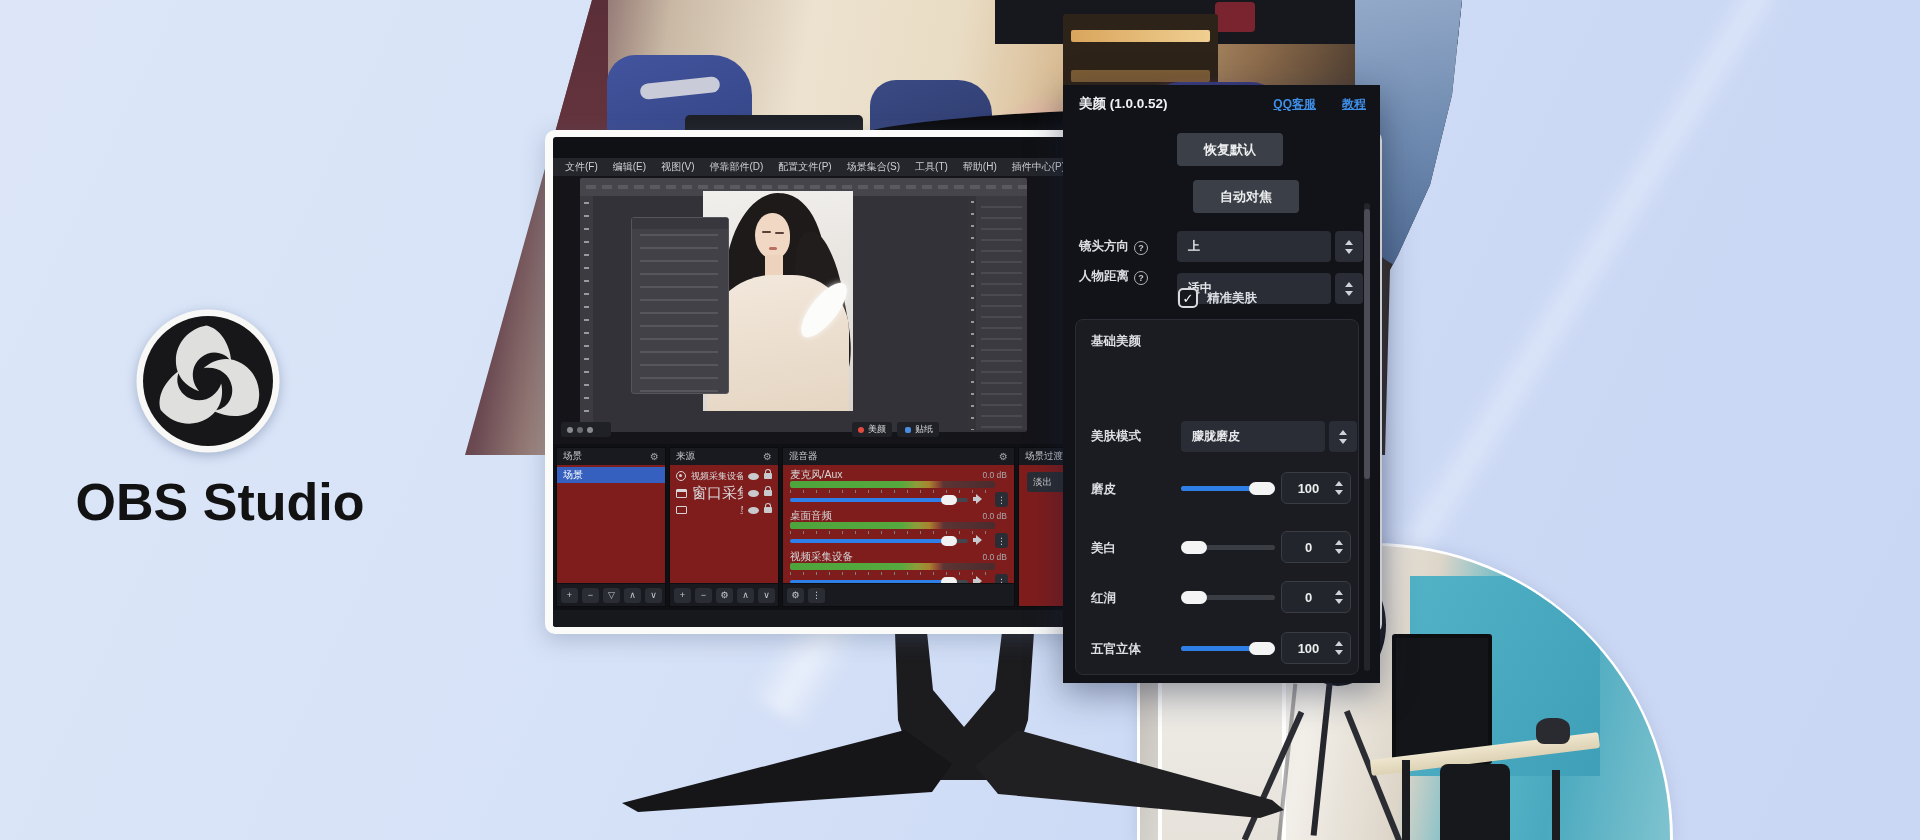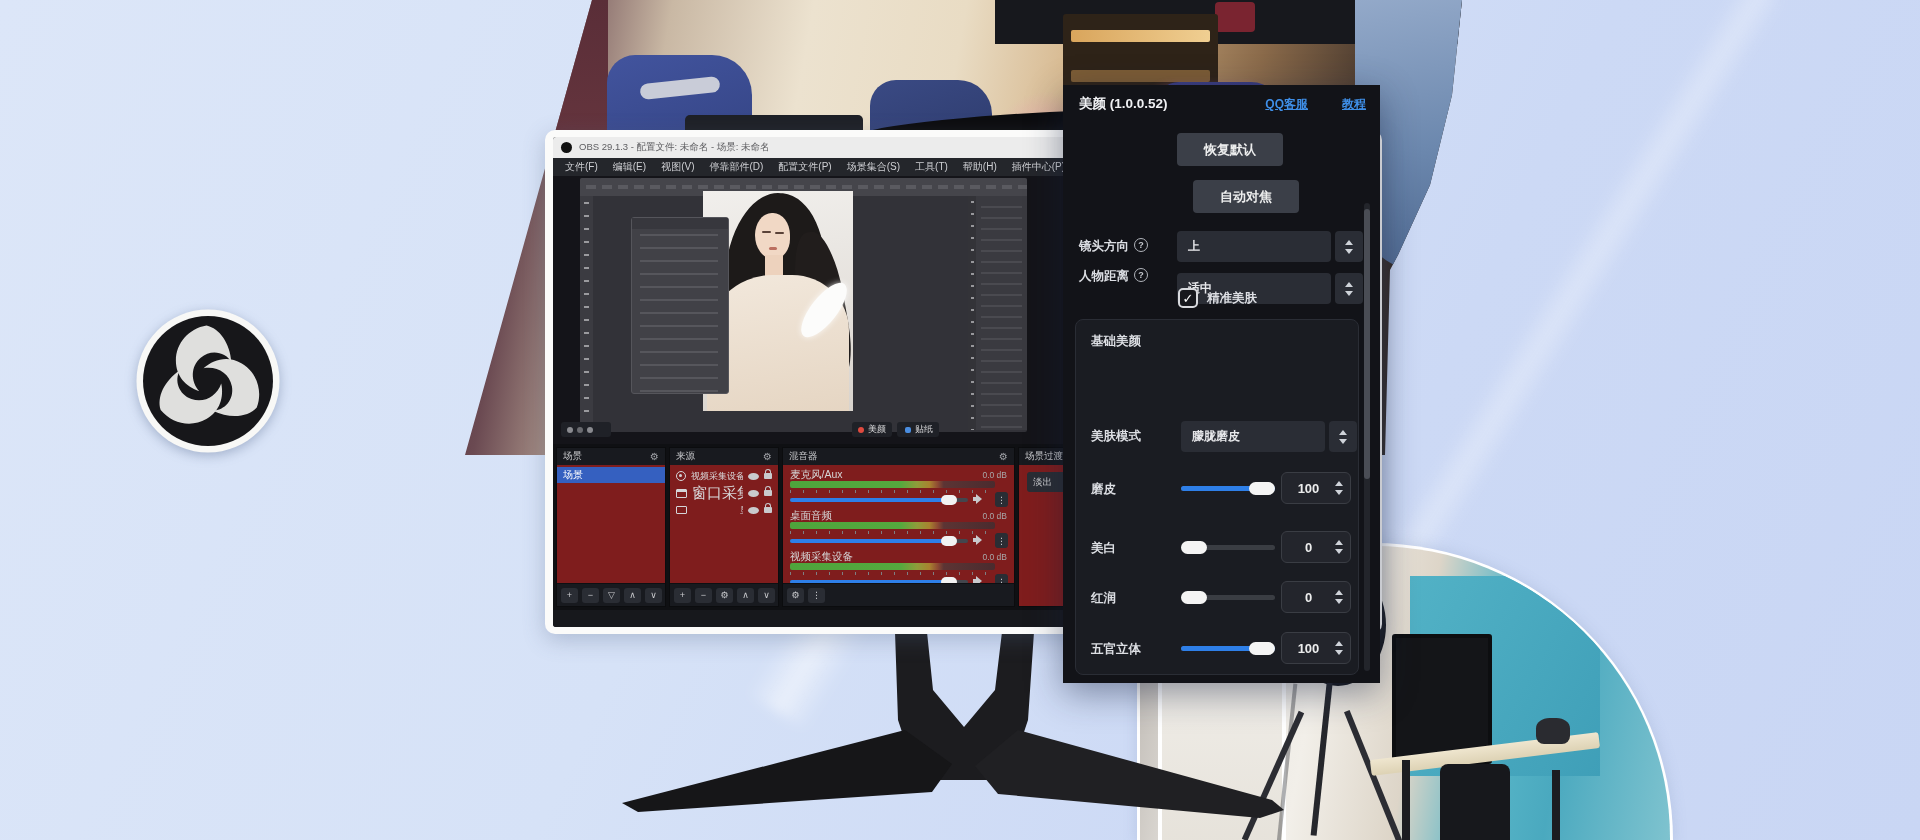--- a/index.html
+++ b/index.html
@@ -95,21 +95,21 @@
   
   #obs-logo{left:135px;top:308px;width:146px;height:146px;filter:drop-shadow(0 3px 6px rgba(60,80,120,.35));}
   #obs-word{left:40px;top:472px;width:360px;text-align:center;font-size:52px;font-weight:800;color:#121212;letter-spacing:0px;}
 
   
   #beauty{left:1063px;top:85px;width:317px;height:598px;background:#121318;z-index:50;
     box-shadow:0 10px 34px rgba(20,30,60,.45);}
   #beauty .ttl{position:absolute;left:16px;top:10px;font-size:13.5px;font-weight:700;color:#f0f1f4;}
   .blink{position:absolute;top:11px;font-size:12px;font-weight:700;color:#3f8fe8;text-decoration:underline;}
   .bbtn{position:absolute;left:114px;width:106px;height:33px;background:#3b3f48;border-radius:4px;color:#eceded;font-size:13px;font-weight:600;display:flex;align-items:center;justify-content:center;}
-  .blabel{position:absolute;left:16px;font-size:12.5px;font-weight:600;color:#dcdee3;display:flex;align-items:flex-start;gap:5px;}
+  .blabel{position:absolute;left:16px;font-size:12.5px;font-weight:600;color:#dcdee3;display:flex;align-items:flex-end;gap:5px;}
   .qm{width:14px;height:14px;border:1.5px solid #b0b3ba;border-radius:50%;color:#c6c9cf;font-size:9px;font-weight:700;display:inline-flex;align-items:center;justify-content:center;box-sizing:border-box;}
   .bsel{position:absolute;height:31px;background:#2a2d35;border-radius:4px;color:#e6e7ea;font-size:12px;font-weight:600;display:flex;align-items:center;padding-left:11px;box-sizing:border-box;}
   .bspin{position:absolute;width:28px;height:31px;background:#2a2d35;border-radius:4px;display:flex;flex-direction:column;align-items:center;justify-content:center;gap:4px;}
   .tri-u{width:0;height:0;border-left:4px solid transparent;border-right:4px solid transparent;border-bottom:5px solid #cfd3d9;}
   .tri-d{width:0;height:0;border-left:4px solid transparent;border-right:4px solid transparent;border-top:5px solid #cfd3d9;}
   #bgroup{position:absolute;left:12px;top:234px;width:284px;height:356px;background:#1a1c22;border:1px solid #2a2d35;border-radius:8px;box-sizing:border-box;}
   .cbx{position:absolute;left:115px;top:203px;width:20px;height:20px;border:2px solid #d8dade;border-radius:5px;background:#17181d;color:#fff;font-size:13px;font-weight:700;display:flex;align-items:center;justify-content:center;box-sizing:border-box;}
   .sl-track{position:absolute;width:94px;height:5px;border-radius:3px;background:#3a3d43;}
   .sl-fill{position:absolute;height:5px;border-radius:3px;background:#2e7fe8;left:0;}
   .sl-knob{position:absolute;top:-4px;width:26px;height:13px;border-radius:7px;background:#f4f4f4;}
@@ -163,34 +163,31 @@
     <svg viewBox="0 0 100 100" width="146" height="146">
       <circle cx="50" cy="50" r="49" fill="#f8f8f6"></circle>
       <circle cx="50" cy="50" r="44.5" fill="#17171a"></circle>
       <g fill="#dfdfdd">
         <path d="M49,12 C37,14 28,24 28,36 C28,47 35,54 44,57 C38,50 38,40 45,34 C52,28 62,30 66,37 C65,24 58,14 49,12 Z"></path>
         <path d="M49,12 C37,14 28,24 28,36 C28,47 35,54 44,57 C38,50 38,40 45,34 C52,28 62,30 66,37 C65,24 58,14 49,12 Z" transform="rotate(120 50 50)"></path>
         <path d="M49,12 C37,14 28,24 28,36 C28,47 35,54 44,57 C38,50 38,40 45,34 C52,28 62,30 66,37 C65,24 58,14 49,12 Z" transform="rotate(240 50 50)"></path>
       </g>
     </svg>
   </div>
+  <div id="obs-word" class="abs">OBS Studio</div>
 
   <svg id="stand" class="abs" viewBox="0 0 840 205">
     <path d="M335,0 L367,0 L373,58 L404,95 L435,58 L442,0 L474,0 L468,88 L448,148 L358,148 L338,88 Z" fill="#1c1c1f"></path>
     <path d="M345,98 L392,132 L372,160 L78,180 L62,171 Z" fill="#161618"></path>
     <path d="M458,98 L415,134 L438,162 L700,186 L724,178 L712,168 Z" fill="#202023"></path>
   </svg>
 
   <div id="monitor" class="abs">
     <div id="screen">
 
-      <div id="titlebar">
-        <span class="dot"></span>
-        <span class="ttl">OBS 29.1.3 - 配置文件: 未命名 - 场景: 未命名</span>
-      </div>
 
       <div id="menubar">
         <span>文件(F)</span>
         <span>编辑(E)</span>
         <span>视图(V)</span>
         <span>停靠部件(D)</span>
         <span>配置文件(P)</span>
         <span>场景集合(S)</span>
         <span>工具(T)</span>
         <span>帮助(H)</span>
@@ -341,21 +338,21 @@
       <div id="statusbar">
         <span><span class="stdot"></span><span>LIVE: 00:00:00</span></span>
         <span><span class="stdot" style="background:#b5463c;"></span><span>REC: 00:00:00</span></span>
         <span>CPU: 2.3%, 60.00 fps</span>
       </div>
     </div>
   </div>
 
   <div id="beauty" class="abs">
     <span class="ttl">美颜 (1.0.0.52)</span>
-    <a class="blink" style="right:72px;">QQ客服</a>
+    <a class="blink" style="right:64px;">QQ客服</a>
     <a class="blink" style="right:14px;">教程</a>
 
     <div class="bbtn" style="top:48px;">恢复默认</div>
     <div class="bbtn" style="top:95px;margin-left:16px;">自动对焦</div>
 
     <span class="blabel" style="top:153px;">
       <span>镜头方向</span>
       <span class="qm">?</span>
     </span>
     <div class="bsel" style="left:114px;top:146px;width:154px;">

